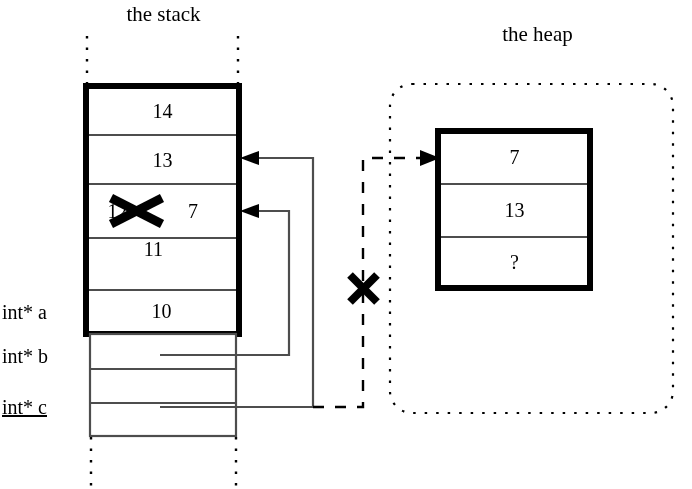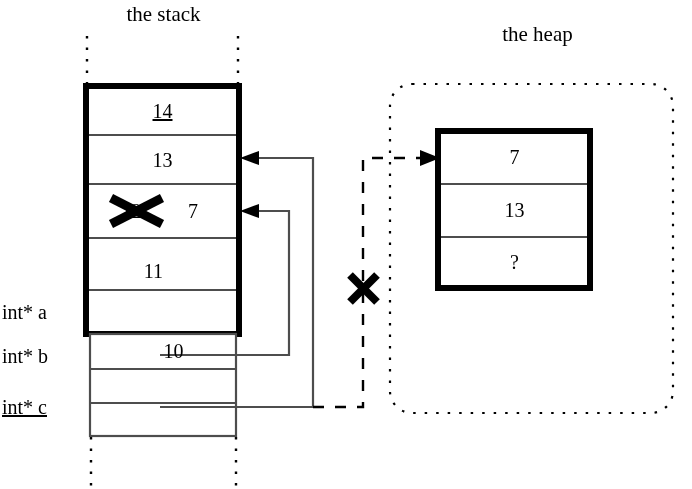--- a/index.html
+++ b/index.html
@@ -92,26 +92,26 @@
       <line x1="377" y1="275" x2="350" y2="302" stroke="#000" stroke-width="8" stroke-linecap="butt"></line>
     </g>
 
     <g>
       <line x1="111" y1="198" x2="162" y2="224" stroke="#000" stroke-width="9" stroke-linecap="butt"></line>
       <line x1="162" y1="198" x2="111" y2="224" stroke="#000" stroke-width="9" stroke-linecap="butt"></line>
     </g>
 
   </svg>
 
-  <div class="cellnum" style="left:89px; top:100px; width:147px;text-decoration:underline;">14</div>
+  <div class="cellnum" style="left:89px; top:100px; width:147px;">14</div>
   <div class="cellnum" style="left:89px; top:149px; width:147px;">13</div>
-  <div class="cellnum" style="left:89px; top:200px; width:85px;">12</div>
+  <div class="cellnum" style="left:75px; top:200px; width:85px;">12</div>
   <div class="cellnum" style="left:168px; top:200px; width:50px;">7</div>
-  <div class="cellnum" style="left:89px; top:260px; width:129px;">11</div>
-  <div class="cellnum" style="left:100px; top:300px; width:147px;margin-top:40px;">10</div>
+  <div class="cellnum" style="left:89px; top:238px; width:129px;">11</div>
+  <div class="cellnum" style="left:88px; top:300px; width:147px;">10</div>
 
   <div class="cellnum" style="left:441px; top:146px; width:147px;">7</div>
   <div class="cellnum" style="left:441px; top:199px; width:147px;">13</div>
   <div class="cellnum" style="left:441px; top:251px; width:147px;">?</div>
 
   <div class="varlabel" style="left:2px; top:301px;text-align:right;">int* a</div>
   <div class="varlabel" style="left:2px; top:345px;text-align:center;">int* b</div>
   <div class="varlabel" style="left:2px; top:396px;text-decoration:underline;">int* c</div>
 
 </div>

